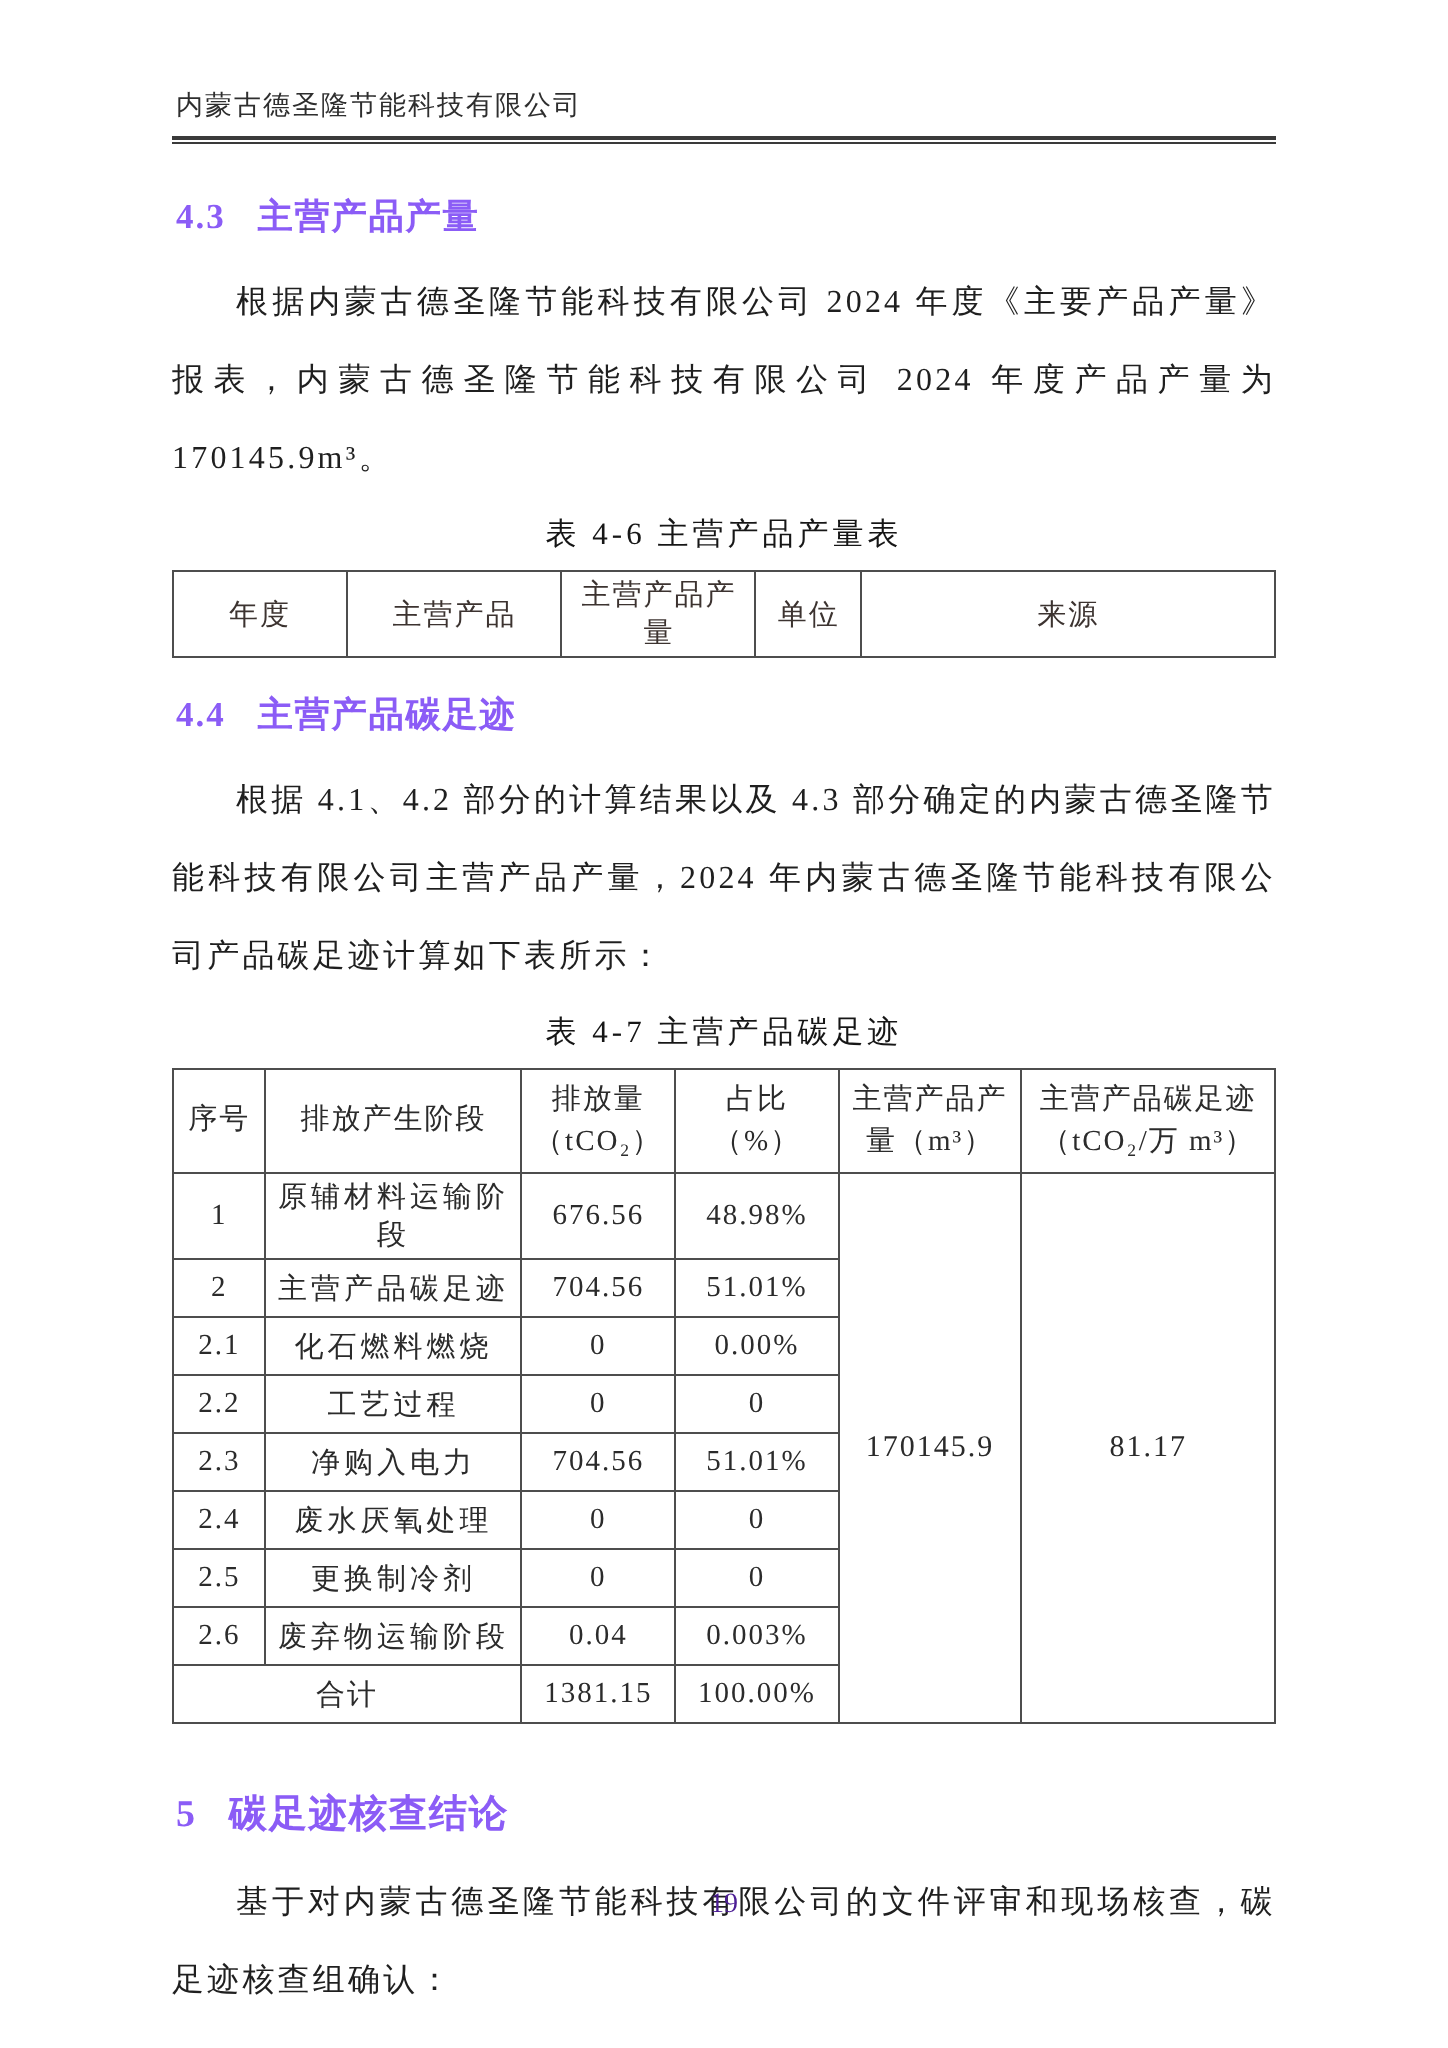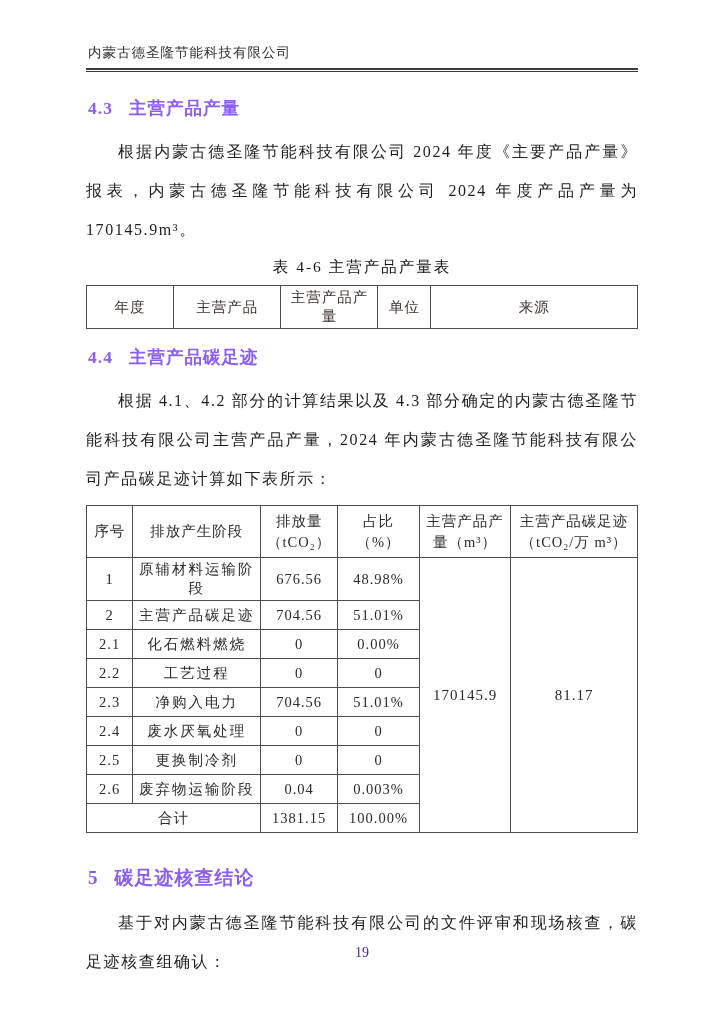--- a/index.html
+++ b/index.html
@@ -87,20 +87,21 @@
       <th>来源</th>
     </tr>
   </tbody>
     </table>
 
   <div class="sec-heading" style="margin-top:16px;">
     <span class="sec-no">4.4</span><span>主营产品碳足迹</span>
   </div>
   <div class="para">根据 4.1、4.2 部分的计算结果以及 4.3 部分确定的内蒙古德圣隆节能科技有限公司主营产品产量，2024 年内蒙古德圣隆节能科技有限公司产品碳足迹计算如下表所示：</div>
 
+  <div class="tbl-caption">表 4-7 主营产品碳足迹</div>
   <table class="t47">
     <colgroup>
       <col style="width:8.4%">
         <col style="width:23.2%">
         <col style="width:14%">
         <col style="width:14.8%">
         <col style="width:16.6%">
         <col style="width:23%">
     </colgroup>
     <tbody>

